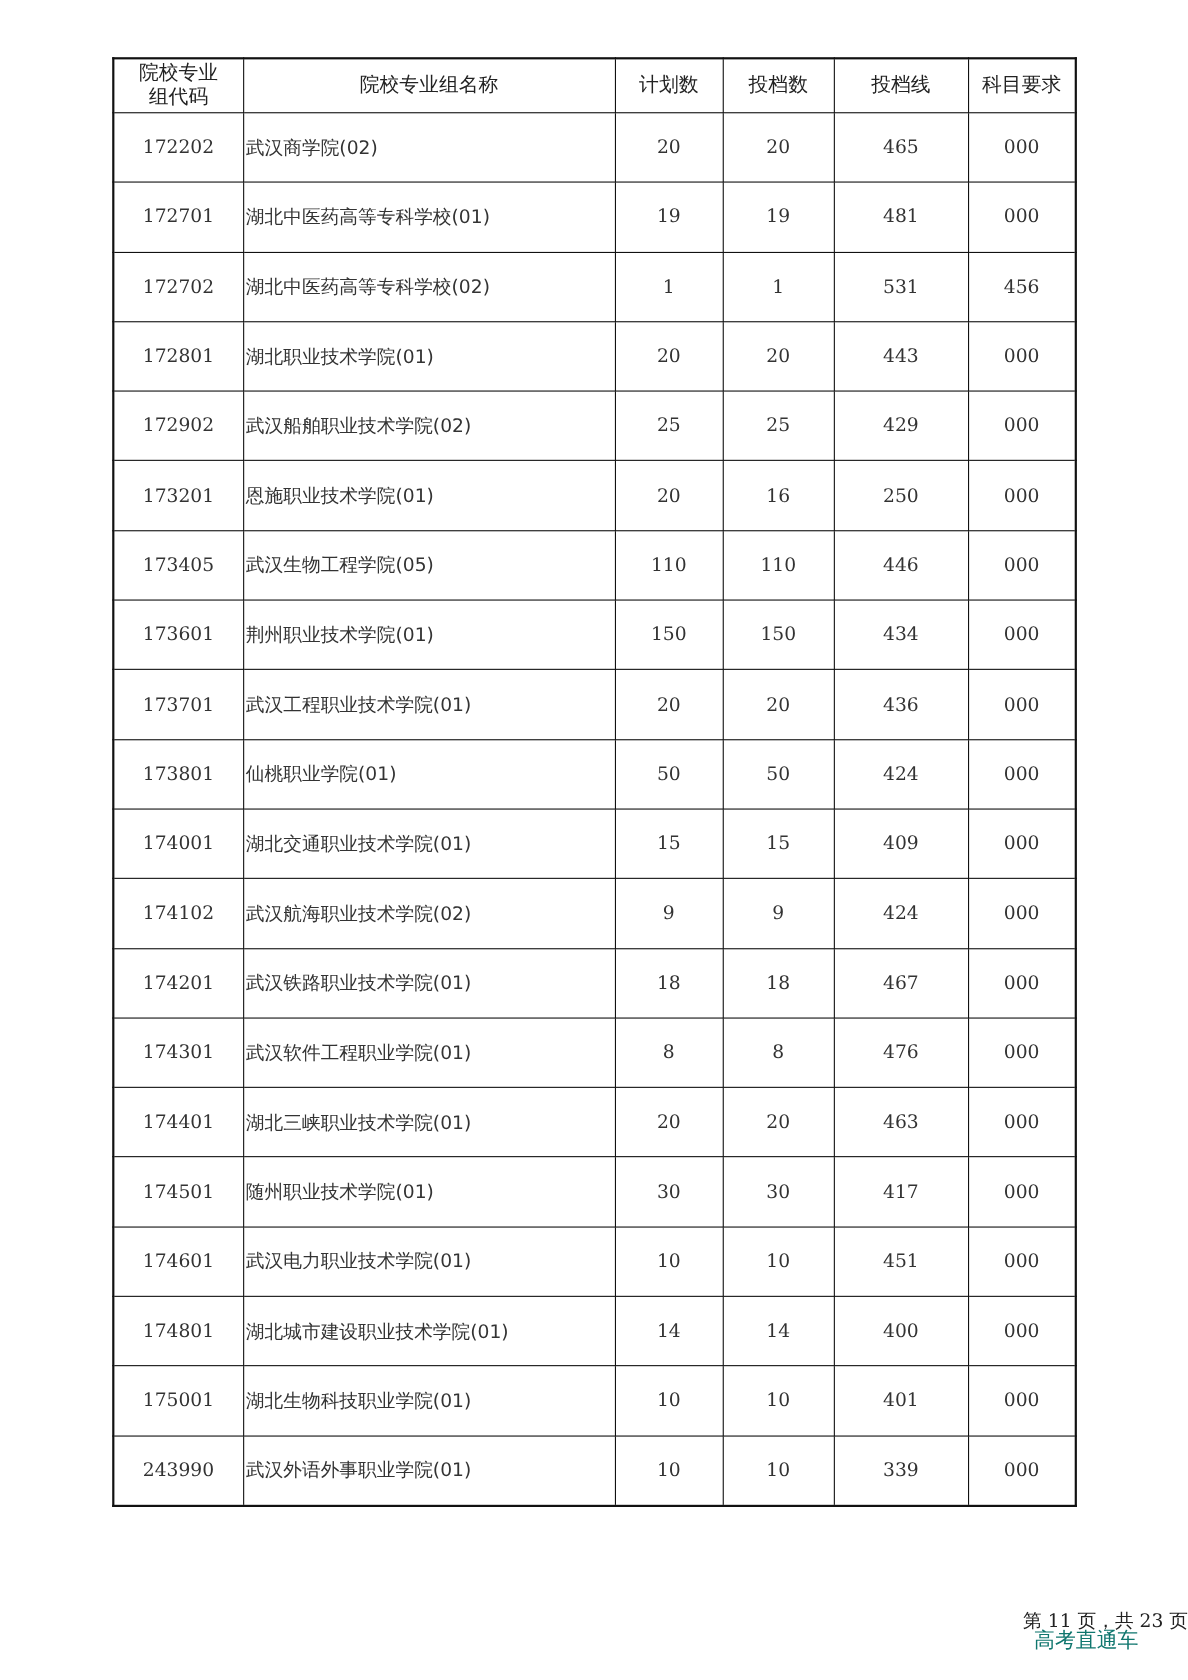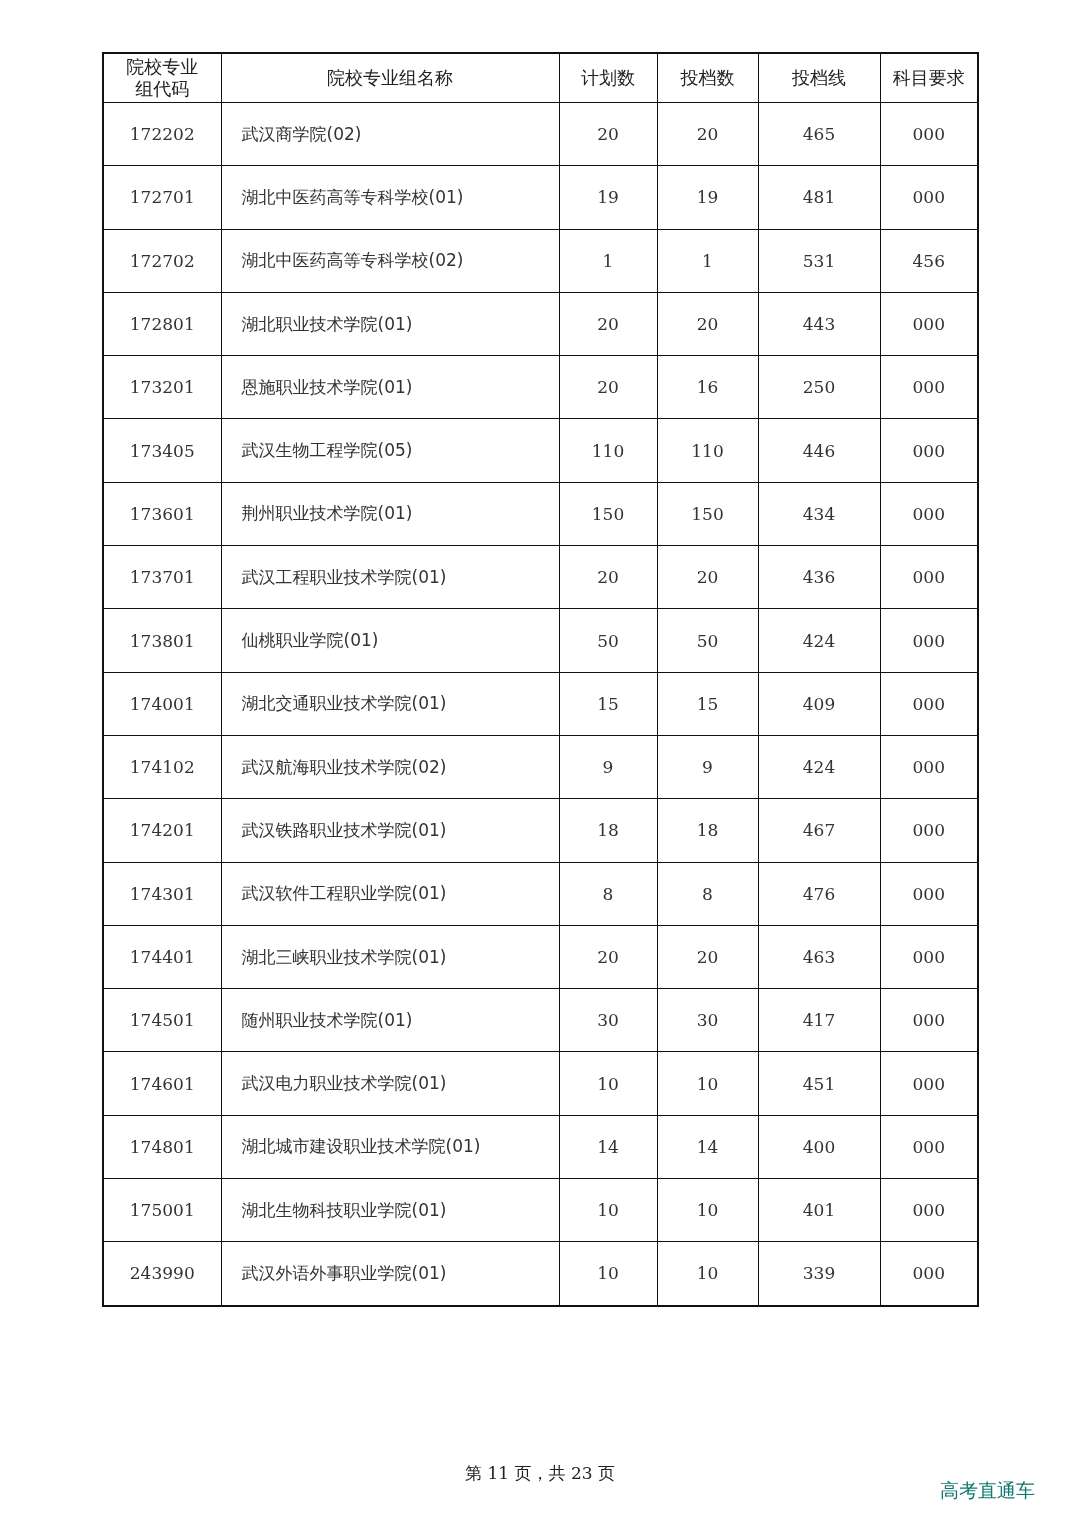--- a/index.html
+++ b/index.html
@@ -4,23 +4,23 @@
 <style>
   html, body { margin:0; padding:0; background:#ffffff; }
   body { width:1080px; height:1527px; position:relative; overflow:hidden;
          font-family:"DejaVu Serif","Liberation Serif",serif; color:#1a1a1a; }
   table.grid { position:absolute; left:102px; top:52px; width:875px;
                border-collapse:collapse; table-layout:fixed; }
   table.grid th, table.grid td { border:1.5px solid #111; padding:0; }
   table.grid th { height:48px; font-family:"DejaVu Sans","Liberation Sans",sans-serif;
                   font-weight:normal; font-size:18px; text-align:center; line-height:22px; color:#222; }
   table.grid td { height:62.3px; font-size:17px; text-align:center; color:#333; }
-  table.grid td.name { text-align:left; padding-left:20px; font-family:"DejaVu Sans","Liberation Sans",sans-serif; font-size:17px; color:#333; }
+  table.grid td.name { text-align:left; padding-left:2px; font-family:"DejaVu Sans","Liberation Sans",sans-serif; font-size:17px; color:#333; }
   table.grid { border:2px solid #111; }
-  .footer { position:absolute; top:1462px; left:0; width:1080px; text-align:center; font-size:17px; color:#222; }
+  .footer { position:absolute; top:1462px; left:0; width:1080px; text-align:right; font-size:17px; color:#222; }
   .footer span { display:inline-block; }
   .watermark { position:absolute; top:1478px; left:940px; font-family:"DejaVu Sans","Liberation Sans",sans-serif;
                font-size:19px; color:#0f766e; }
 </style>
 </head>
 <body>
 
 <table class="grid">
   <colgroup>
     <col style="width:118px">
@@ -67,20 +67,28 @@
       </tr>
       <tr>
         <td>172801</td>
         <td class="name">湖北职业技术学院(01)</td>
         <td>20</td>
         <td>20</td>
         <td>443</td>
         <td>000</td>
       </tr>
       <tr>
+        <td>172902</td>
+        <td class="name">武汉船舶职业技术学院(02)</td>
+        <td>25</td>
+        <td>25</td>
+        <td>429</td>
+        <td>000</td>
+      </tr>
+      <tr>
         <td>173201</td>
         <td class="name">恩施职业技术学院(01)</td>
         <td>20</td>
         <td>16</td>
         <td>250</td>
         <td>000</td>
       </tr>
       <tr>
         <td>173405</td>
         <td class="name">武汉生物工程学院(05)</td>

